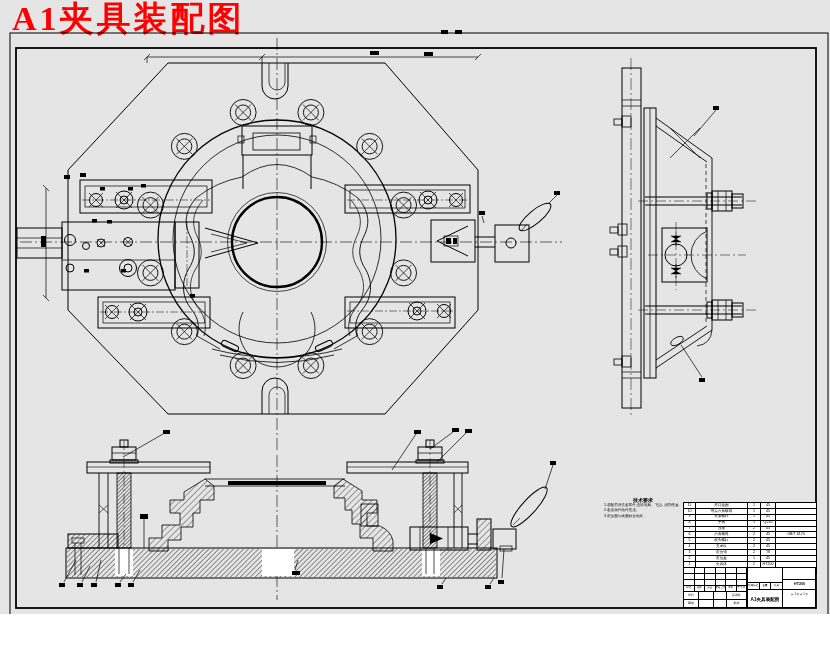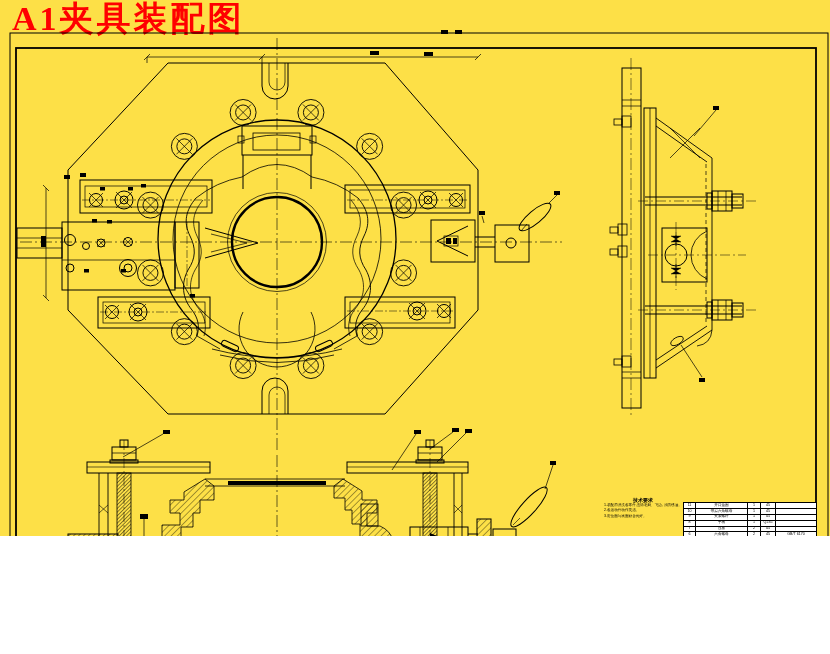--- a/index.html
+++ b/index.html
@@ -1,16 +1,16 @@
 <!DOCTYPE html>
 <html><head>
 <meta charset="utf-8">
 <style>
   html,body{margin:0;padding:0;background:#fff;}
-  .sheet{position:relative;width:830px;height:536px;background:#fde047;overflow:hidden;
+  .sheet{position:relative;width:830px;height:614px;background:#e5e5e5;overflow:hidden;
          font-family:"Liberation Sans",sans-serif;}
   .big-title{position:absolute;left:12px;top:-4px;z-index:1;
          font-family:"Liberation Serif",serif;font-weight:bold;font-size:34px;
          letter-spacing:3px;white-space:nowrap;}
   svg.draw{position:absolute;left:0;top:0;z-index:2;}
   .panel{position:absolute;z-index:3;}
   
   .notes{left:604px;top:497px;width:92px;color:#000;}
   .notes .nh{font-size:5px;font-weight:bold;width:50px;margin-left:14px;text-align:center;}
   .notes .nl{font-size:3.6px;line-height:1.5;white-space:nowrap;}

